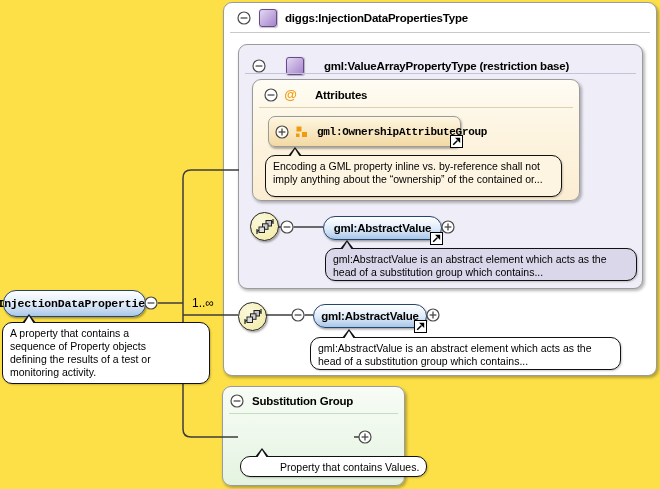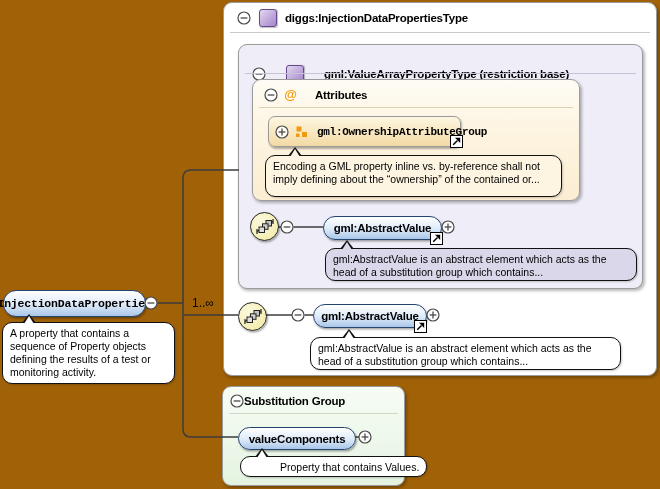--- a/index.html
+++ b/index.html
@@ -1,17 +1,17 @@
 <!DOCTYPE html>
 <html><head>
 <meta charset="utf-8">
 <style>
   html,body{margin:0;padding:0;background:#fff;}
   #canvas{
-    position:relative;width:660px;height:489px;background:#a16207;
+    position:relative;width:660px;height:489px;background:#fde047;
     font-family:"Liberation Sans",sans-serif;color:#000;overflow:hidden;
   }
   .box{position:absolute;border:1px solid #9b9b9b;border-radius:9px;
        box-shadow:1.5px 2px 3px rgba(0,0,0,.28);}
   .hdr{position:absolute;display:flex;align-items:center;font-weight:bold;
        font-size:11.5px;letter-spacing:-0.2px;white-space:nowrap;}
   .sep{position:absolute;height:1px;left:6px;right:6px;background:#c9c9c9;}
   .circ{width:14px;height:14px;display:inline-block;flex:0 0 auto;}
   .ctype{width:16px;height:16px;border-radius:3px;flex:0 0 auto;
          border:1px solid #66488f;
@@ -61,21 +61,21 @@
             <line x1="3.6" y1="7" x2="10.4" y2="7" stroke="#4a4a4a" stroke-width="1.3"></line>
           </svg>
       </span>
       <span class="ctype"></span>
       <span>diggs:InjectionDataPropertiesType</span>
     </div>
     <div class="sep" style="top:29px;"></div>
   </div>
 
   <div class="box" id="inner-box" style="left:238px;top:44px;width:403px;height:243px;background:#efedf7;">
-    <div class="hdr" style="left:13px;top:20px;gap:20px;">
+    <div class="hdr" style="left:13px;top:12px;gap:20px;">
       <span class="circ">
         <svg width="14" height="14">
             <circle cx="7" cy="7" r="6" fill="#fff" stroke="#4a4a4a" stroke-width="1.2"></circle>
             <line x1="3.6" y1="7" x2="10.4" y2="7" stroke="#4a4a4a" stroke-width="1.3"></line>
           </svg>
       </span>
       <span class="ctype"></span>
       <span>gml:ValueArrayPropertyType (restriction base)</span>
     </div>
     <div class="sep" style="top:28px;background:#c6c3d6;"></div>
@@ -113,26 +113,26 @@
       <span style="margin-left:8px;font-family:Liberation Mono, monospace;">gml:OwnershipAttributeGroup</span>
       <span class="jump" style="right:-3px;bottom:-2px;">
         <svg width="11" height="11" viewBox="0 0 11 11">
             <line x1="2.2" y1="8.8" x2="6.5" y2="4.5" stroke="#000" stroke-width="1.5"></line>
             <polygon points="4,1.8 9.2,1.8 9.2,7" fill="#000"></polygon>
           </svg>
       </span>
     </div>
 
     <div class="bubble" style="--bg:#fdf5e1;--px:22px;left:12px;top:75px;width:297px;height:42px;">Encoding a GML property inline vs. by-reference shall not
-imply defining about the “ownership” of the contained or...</div>
+imply anything about the “ownership” of the contained or...</div>
   </div>
 
   <div class="box" id="subst-box" style="left:222px;top:386px;width:181px;height:98px;
               background:linear-gradient(180deg,#f7fcf5 0%,#eef8ec 50%,#e4f3e0 100%);">
-    <div class="hdr" style="left:7px;top:7px;">
+    <div class="hdr" style="left:7px;top:7px;gap:8px;">
       <span class="circ">
         <svg width="14" height="14">
             <circle cx="7" cy="7" r="6" fill="#fff" stroke="#4a4a4a" stroke-width="1.2"></circle>
             <line x1="3.6" y1="7" x2="10.4" y2="7" stroke="#4a4a4a" stroke-width="1.3"></line>
           </svg>
       </span>
       <span>Substitution Group</span>
     </div>
     <div class="sep" style="top:26px;background:#c9dcc6;"></div>
   </div>
@@ -152,21 +152,21 @@
 
   <div class="pill" style="left:3px;top:290px;width:141px;height:25px;border-radius:13px;font-family:Liberation Mono, monospace;">
     <span>InjectionDataProperties</span>
   </div>
   <span class="circ abs" style="left:144px;top:296px;">
     <svg width="14" height="14">
         <circle cx="7" cy="7" r="6" fill="#fff" stroke="#4a4a4a" stroke-width="1.2"></circle>
         <line x1="3.6" y1="7" x2="10.4" y2="7" stroke="#4a4a4a" stroke-width="1.3"></line>
       </svg>
   </span>
-  <div class="bubble" style="--px:19px;left:2px;top:322px;width:173px;height:62px;">A property that contains a
+  <div class="bubble" style="--px:19px;left:2px;top:322px;width:208px;height:62px;">A property that contains a
 sequence of Property objects
 defining the results of a test or
 monitoring activity.</div>
 
   <div class="ycirc" style="left:250px;top:212px;">
     <svg width="20" height="20" viewBox="0 0 20 20">
       <line x1="2" y1="14.5" x2="18" y2="4.5" stroke="#222" stroke-width="1.2"></line>
       <line x1="2" y1="12" x2="2" y2="17" stroke="#222" stroke-width="1.2"></line>
       <line x1="18" y1="2" x2="18" y2="7" stroke="#222" stroke-width="1.2"></line>
       <rect x="11" y="3.5" width="5.5" height="5.5" fill="#c4c4c4" stroke="#222" stroke-width="1"></rect>
@@ -228,23 +228,20 @@
   <span class="circ abs" style="left:426px;top:308px;">
     <svg width="14" height="14">
         <circle cx="7" cy="7" r="6" fill="#fff" stroke="#4a4a4a" stroke-width="1.2"></circle>
         <line x1="3.6" y1="7" x2="10.4" y2="7" stroke="#4a4a4a" stroke-width="1.3"></line>
         <line x1="7" y1="3.6" x2="7" y2="10.4" stroke="#4a4a4a" stroke-width="1.3"></line>
       </svg>
   </span>
   <div class="bubble" style="--px:31px;left:310px;top:337px;width:311px;height:33px;">gml:AbstractValue is an abstract element which acts as the
 head of a substitution group which contains...</div>
 
-  <div class="pill" style="left:238px;top:427px;width:116px;height:21px;">
-    <span>valueComponents</span>
-  </div>
   <span class="circ abs" style="left:358px;top:430px;">
     <svg width="14" height="14">
         <circle cx="7" cy="7" r="6" fill="#fff" stroke="#4a4a4a" stroke-width="1.2"></circle>
         <line x1="3.6" y1="7" x2="10.4" y2="7" stroke="#4a4a4a" stroke-width="1.3"></line>
         <line x1="7" y1="3.6" x2="7" y2="10.4" stroke="#4a4a4a" stroke-width="1.3"></line>
       </svg>
   </span>
   <div class="bubble" style="--px:14px;left:240px;top:456px;height:21px;white-space:nowrap;padding-left:39px;">Property that contains Values.</div>
 
 </div>

